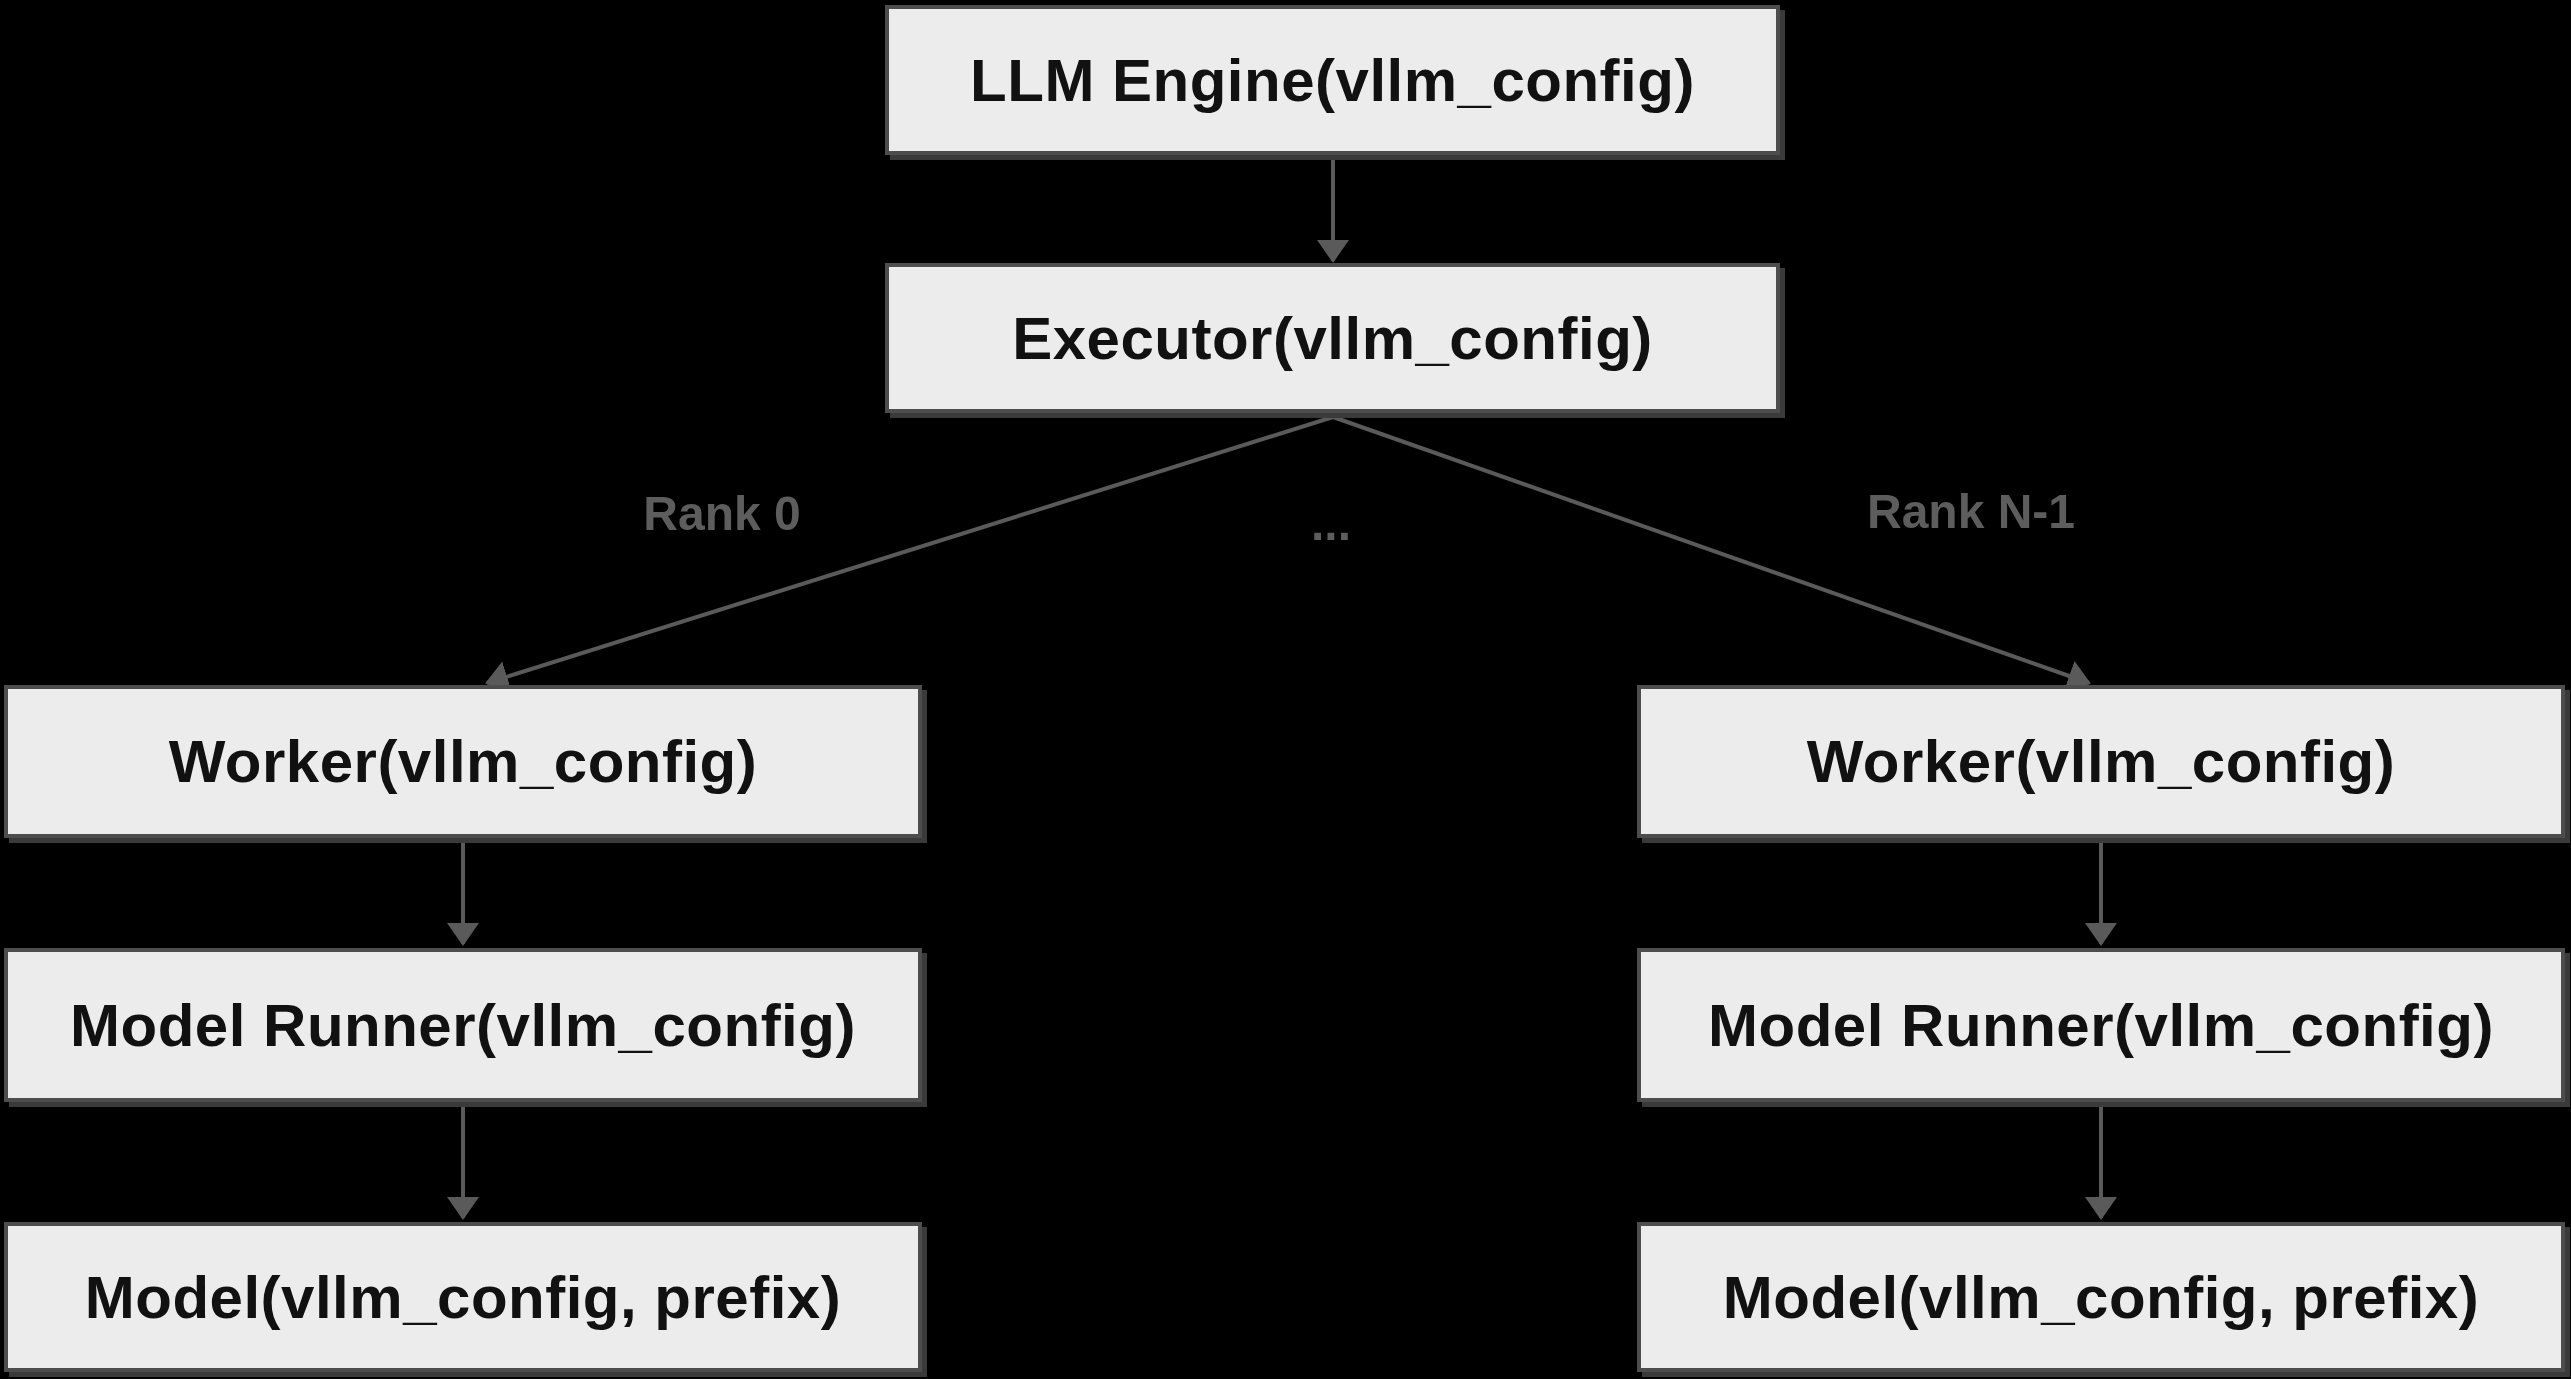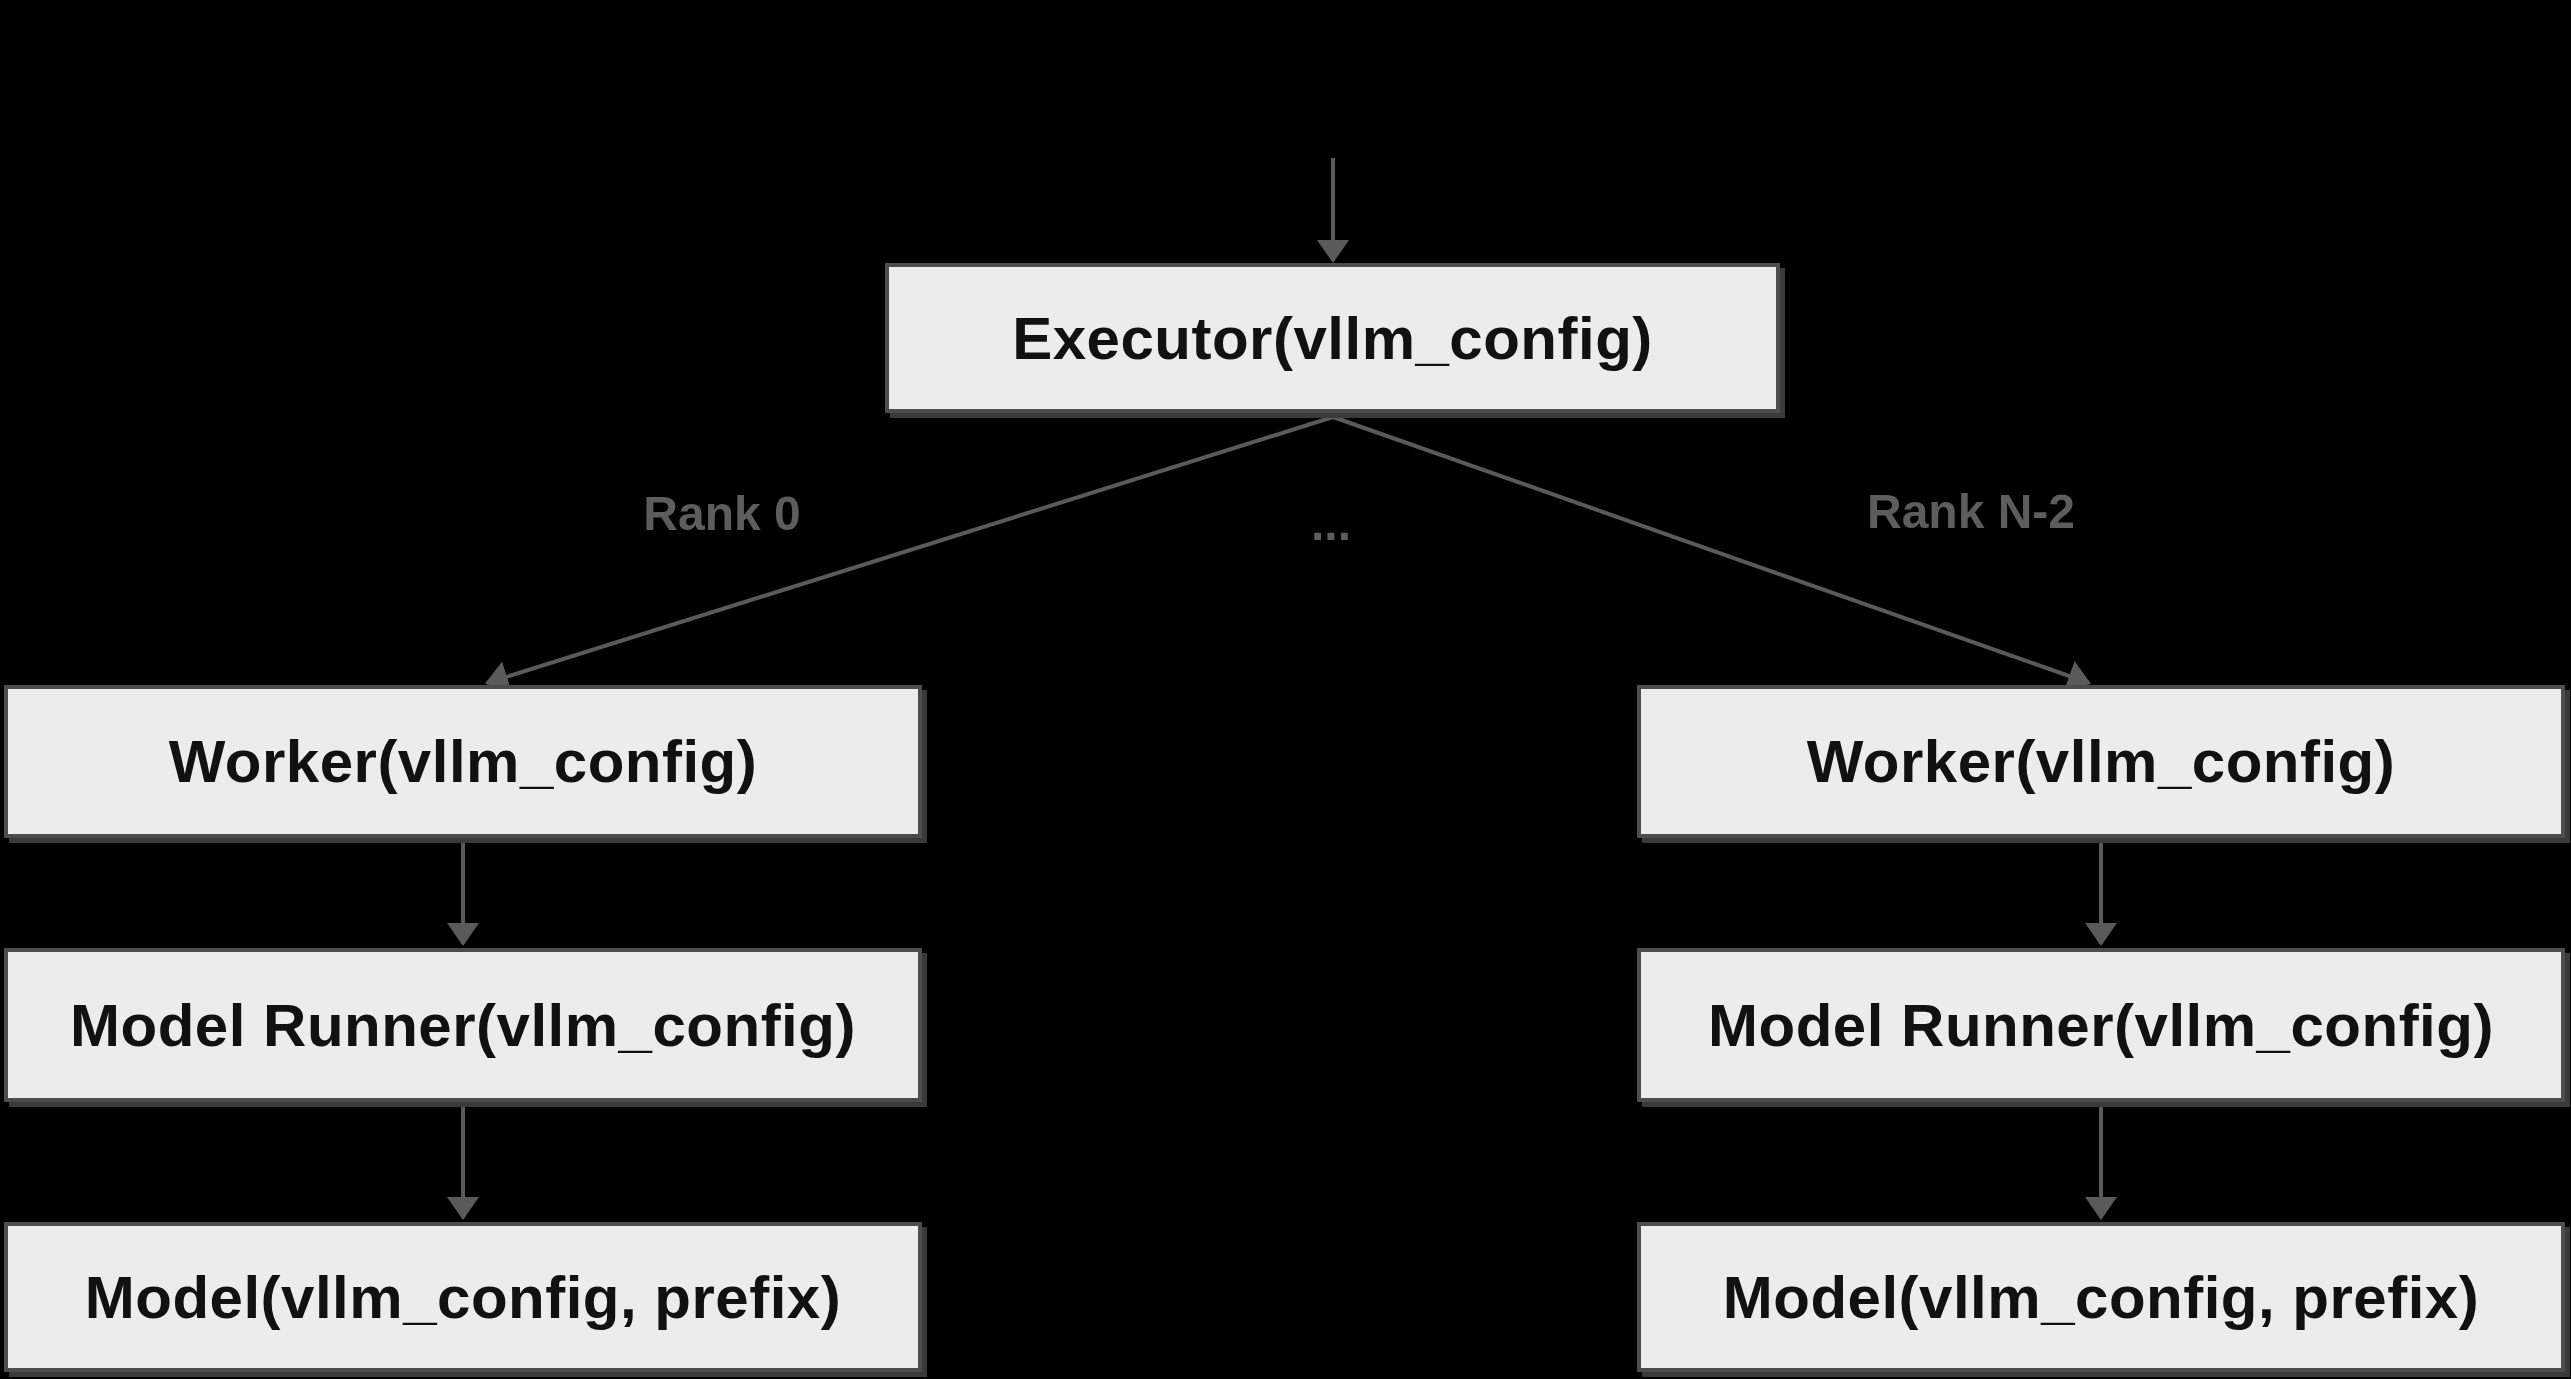--- a/index.html
+++ b/index.html
@@ -67,35 +67,38 @@
     </defs>
     <line class="edge" x1="1333" y1="158" x2="1333" y2="261" marker-end="url(#arrow)"></line>
     <line class="edge" x1="1333" y1="417" x2="487" y2="683" marker-end="url(#arrow)"></line>
     <line class="edge" x1="1333" y1="417" x2="2089" y2="683" marker-end="url(#arrow)"></line>
     <line class="edge" x1="463" y1="840" x2="463" y2="944" marker-end="url(#arrow)"></line>
     <line class="edge" x1="463" y1="1104" x2="463" y2="1218" marker-end="url(#arrow)"></line>
     <line class="edge" x1="2101" y1="840" x2="2101" y2="944" marker-end="url(#arrow)"></line>
     <line class="edge" x1="2101" y1="1104" x2="2101" y2="1218" marker-end="url(#arrow)"></line>
   </svg>
 
+  <div class="node node-llm-engine">
+    <span>LLM Engine(vllm_config)</span>
+  </div>
 
   <div class="node node-executor">
     <span>Executor(vllm_config)</span>
   </div>
 
   <div class="edge-label label-rank0">
     <span>Rank 0</span>
   </div>
 
   <div class="edge-label label-dots">
     <span>...</span>
   </div>
 
   <div class="edge-label label-rankn">
-    <span>Rank N-2</span>
+    <span>Rank N-1</span>
   </div>
 
   <div class="node node-worker-l">
     <span>Worker(vllm_config)</span>
   </div>
 
   <div class="node node-runner-l">
     <span>Model Runner(vllm_config)</span>
   </div>
 

